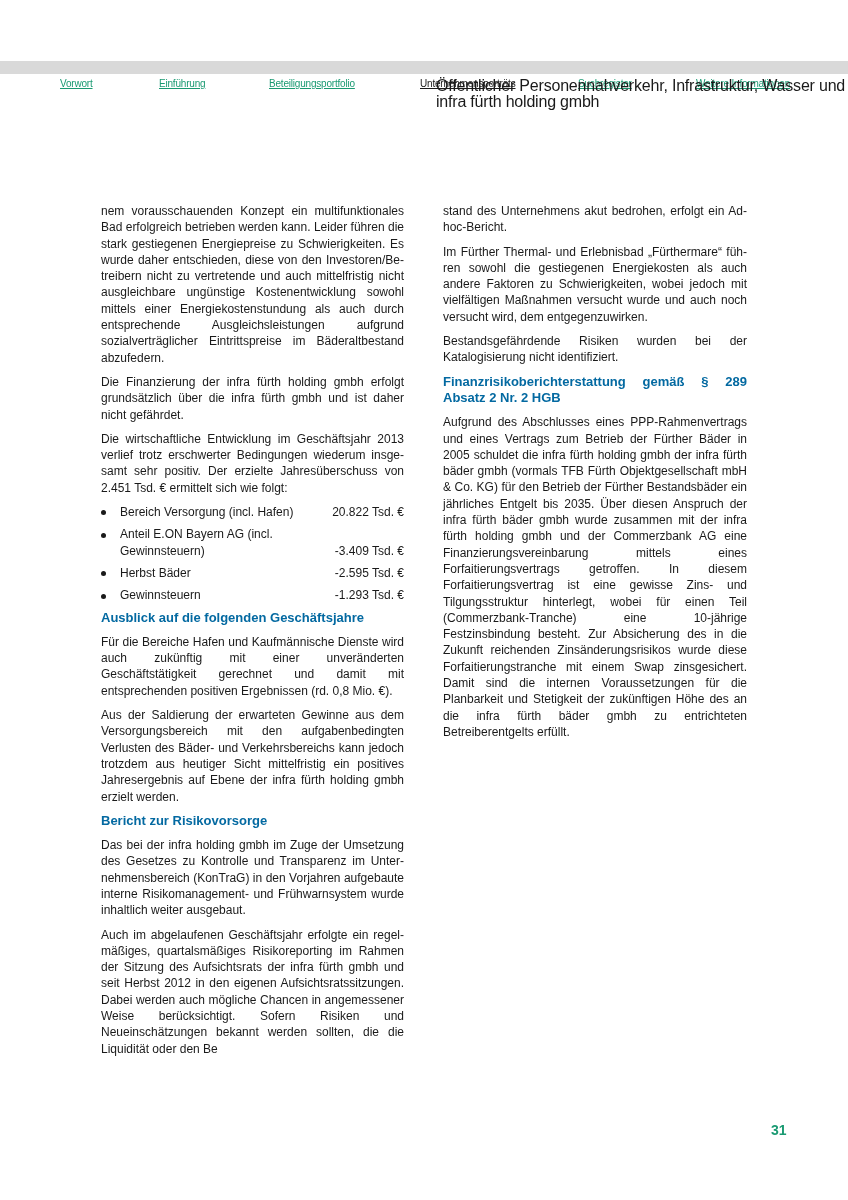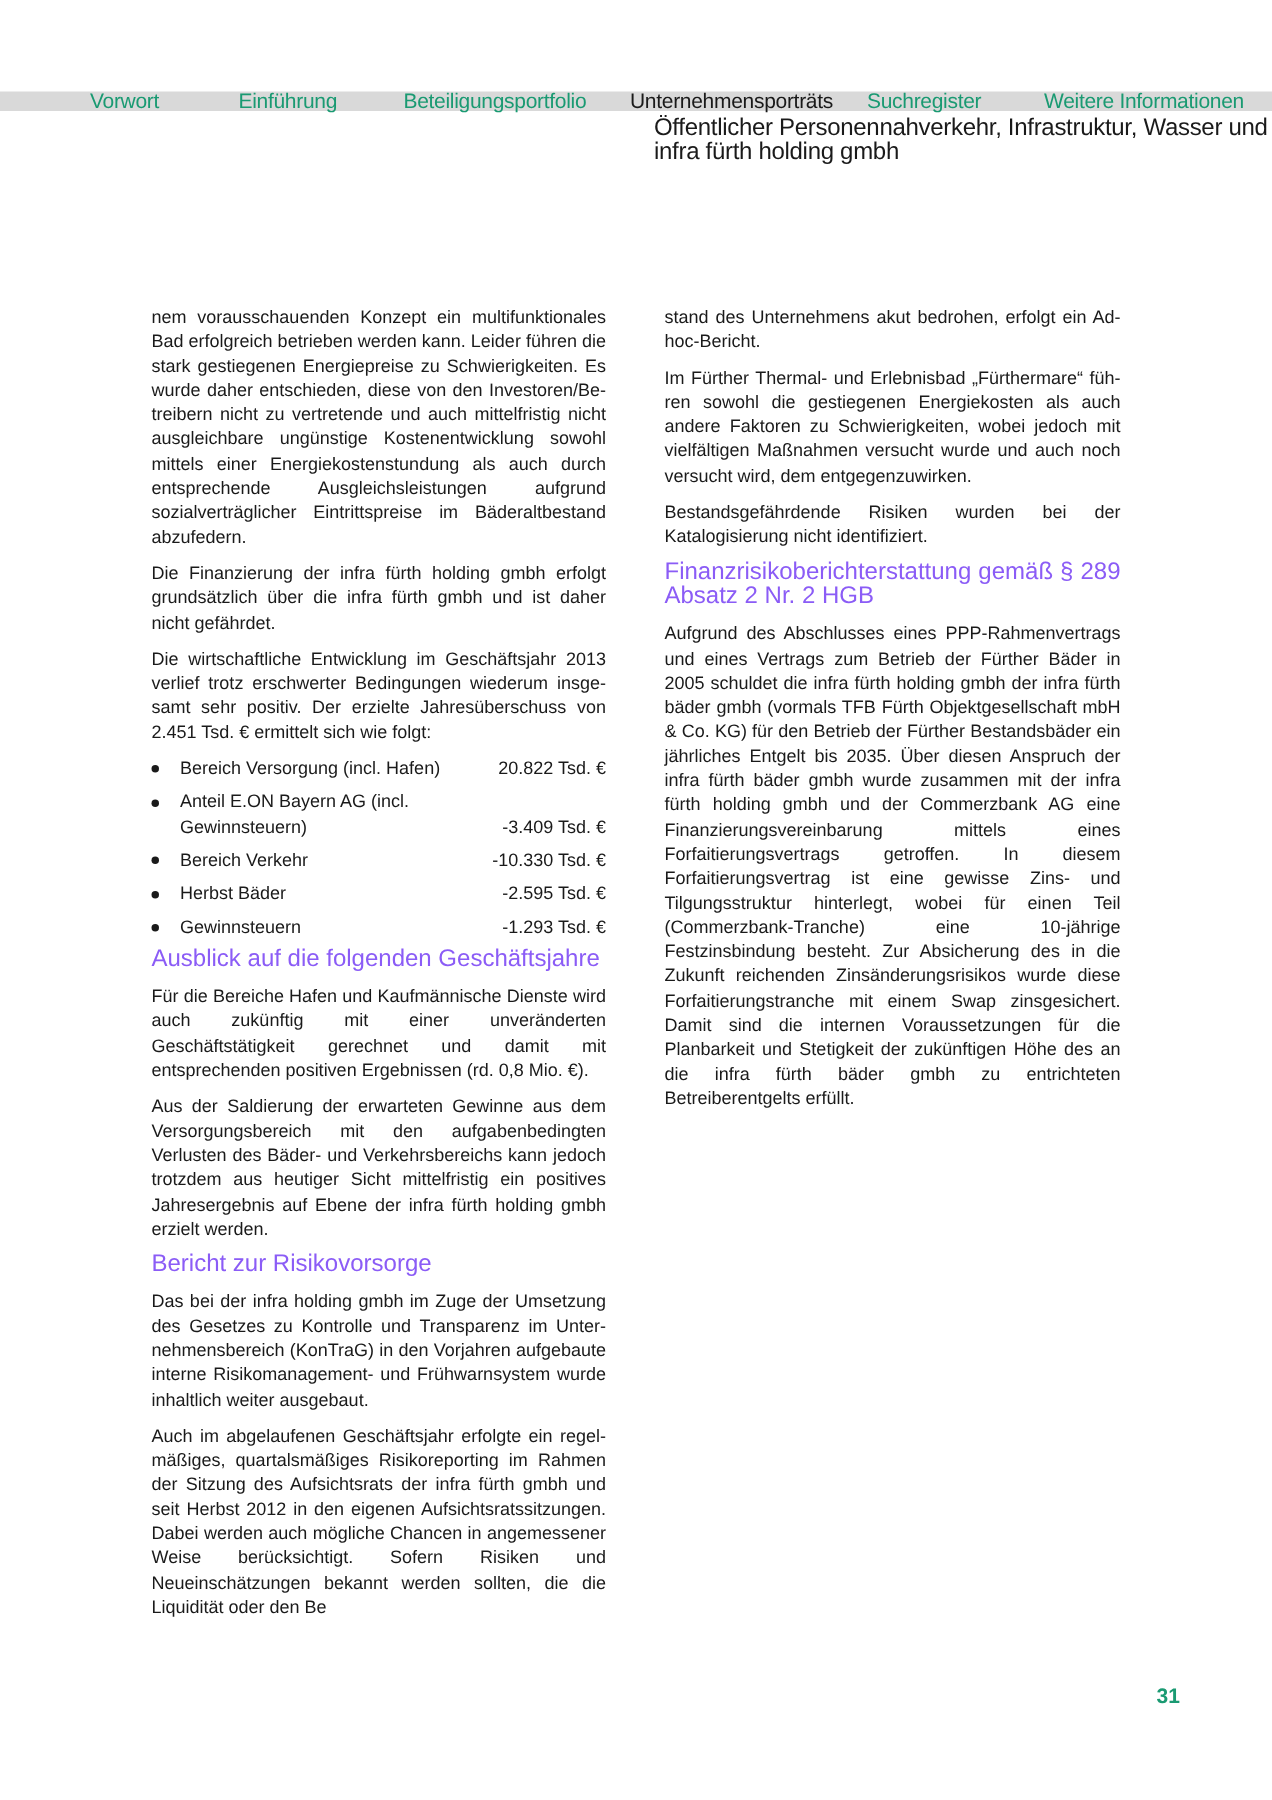--- a/index.html
+++ b/index.html
@@ -1,26 +1,26 @@
 <!DOCTYPE html>
 <html><head>
   <meta charset="utf-8">
   <style>
     html, body { margin: 0; padding: 0; background: #ffffff; }
     body { width: 848px; height: 1200px; position: relative; overflow: hidden;
       font-family: "Liberation Sans", sans-serif; color: #1a1a1a; }
     .navbar { position: absolute; left: 0; top: 61px; width: 848px; height: 13px; background: #d9d9d9; }
-    .nav-item { position: absolute; top: 0; font-size: 14px; line-height: 13px; color: #1a9a72; white-space: nowrap; letter-spacing: -0.2px; cursor: pointer; }
+    .nav-item { position: absolute; top: 16px; font-size: 10px; line-height: 13px; color: #1a9a72; white-space: nowrap; letter-spacing: -0.2px; cursor: pointer; text-decoration: underline; }
     .nav-item.active { color: #1a1a1a; }
     .sub { position: absolute; left: 436px; font-size: 16px; line-height: 13px; color: #1a1a1a; white-space: nowrap; letter-spacing: -0.2px; }
     .col { position: absolute; top: 203px; font-size: 12px; line-height: 16.3px; text-align: justify; }
     .col-left { left: 101px; width: 303px; }
     .col-right { left: 443px; width: 304px; top: 203px; }
     .col p { margin: 0 0 8px 0; hyphens: manual; }
-    .col h3 { margin: 2px 0 8px 0; font-size: 16px; line-height: 16.3px; font-weight: normal; color: #8b5cf6; text-align: left; }
+    .col h3 { margin: 2px 0 8px 0; font-size: 13px; line-height: 16.3px; font-weight: bold; color: #0369a1; text-align: left; }
     .col-right h3 { text-align: justify; }
     .bullets { list-style: none; margin: 0 0 6px 0; padding: 0; }
     .bullets li { position: relative; display: flex; align-items: flex-end; padding-left: 19px; margin-bottom: 6px; line-height: 16.3px; }
     .bullets li .dot { position: absolute; left: 0; bottom: 5px; width: 5px; height: 5px; border-radius: 50%; background: #1a1a1a; }
     .bullets li .lbl { width: 182px; text-align: left; }
     .bullets li .val { width: 102px; text-align: right; white-space: nowrap; }
     .pageno { position: absolute; left: 771px; top: 1122px; font-size: 14px; font-weight: bold; color: #1a9a72; }
   </style>
 </head>
 <body>
@@ -47,25 +47,20 @@
         <span class="lbl">Bereich Versorgung (incl. Hafen)</span>
         <span class="val">20.822 Tsd. €</span>
       </li>
     <li>
         <span class="dot" style="bottom:21px"></span>
         <span class="lbl" style="width:160px">Anteil E.ON Bayern AG (incl. Gewinnsteuern)</span>
         <span class="val" style="width:124px">-3.409 Tsd. €</span>
       </li>
     <li>
         <span class="dot"></span>
-        <span class="lbl">Bereich Verkehr</span>
-        <span class="val">-10.330 Tsd. €</span>
-      </li>
-    <li>
-        <span class="dot"></span>
         <span class="lbl">Herbst Bäder</span>
         <span class="val">-2.595 Tsd. €</span>
       </li>
     <li>
         <span class="dot"></span>
         <span class="lbl">Gewinnsteuern</span>
         <span class="val">-1.293 Tsd. €</span>
       </li>
   </ul>
   <h3>Ausblick auf die folgenden Geschäftsjahre</h3>

